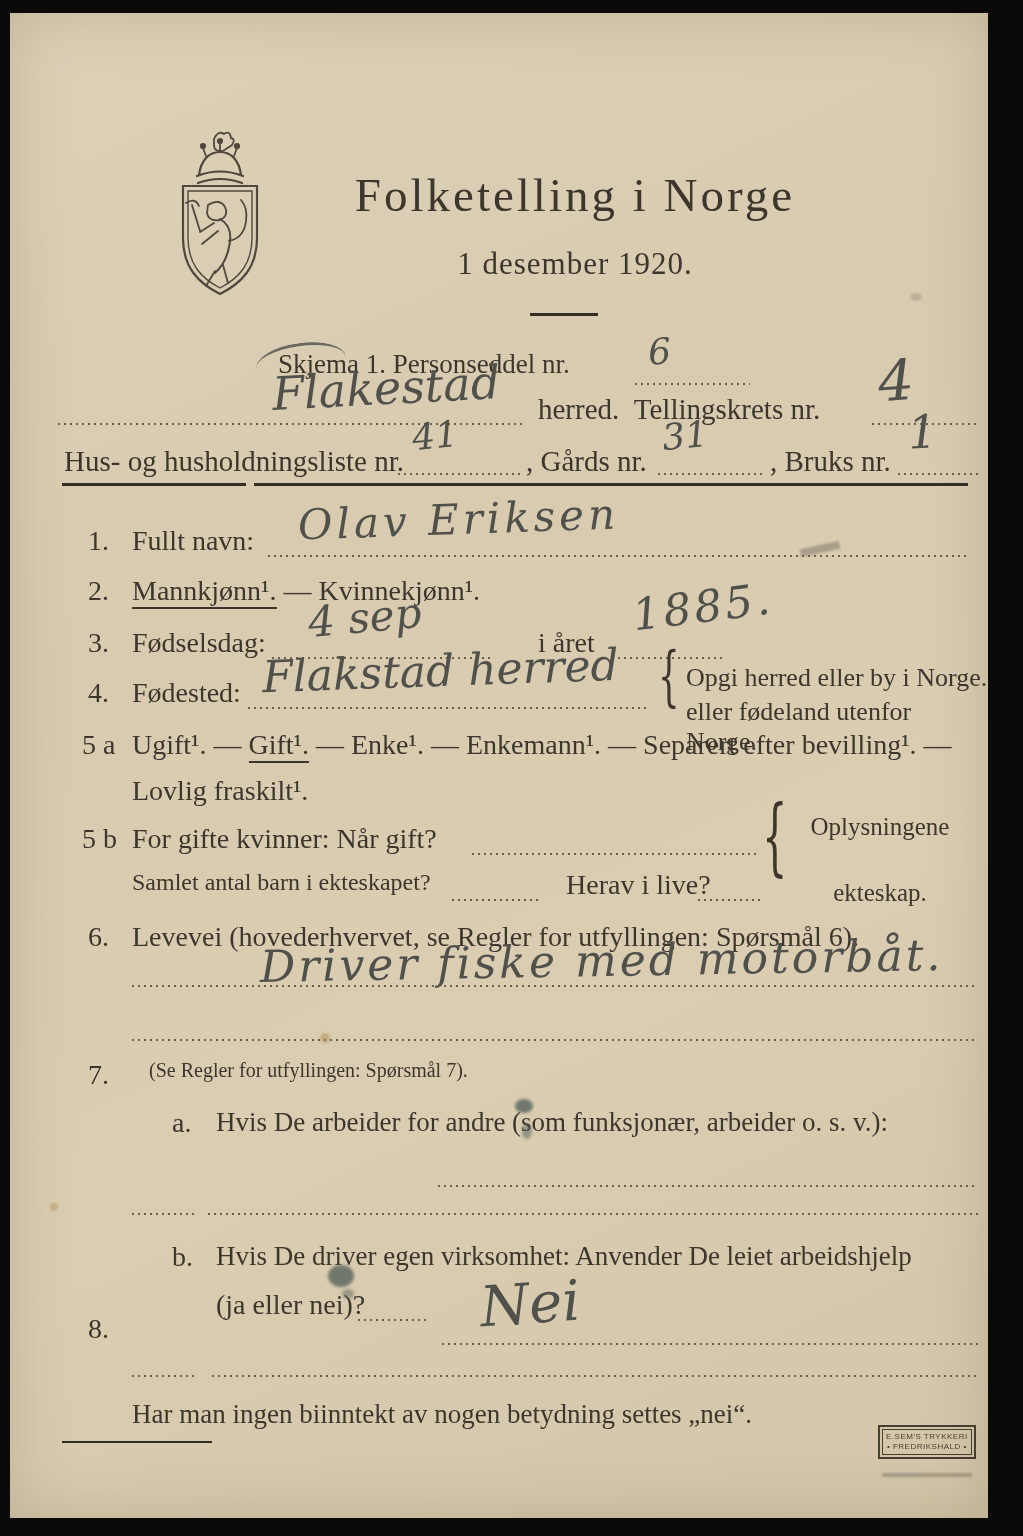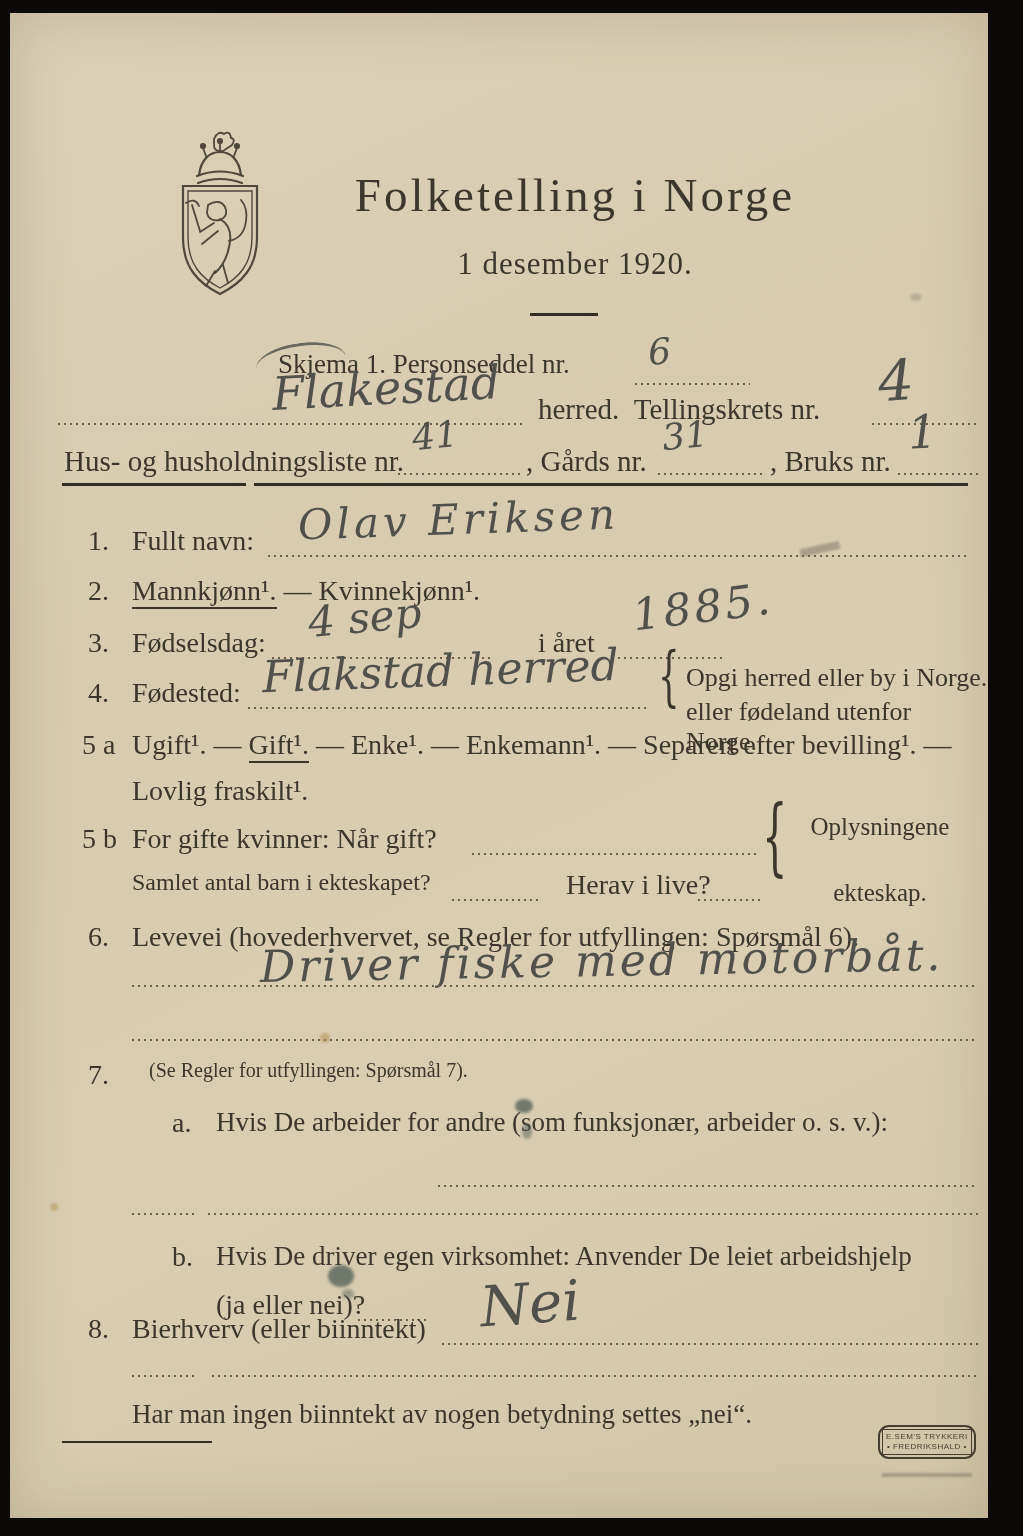--- a/index.html
+++ b/index.html
@@ -162,32 +162,31 @@
   <div class="abs dots" style="left:198px;top:1200px;width:770px;"></div>
 
   <div class="abs print" style="left:162px;top:1228px;font-size:28px;">b.</div>
   <div class="abs print" style="left:206px;top:1228px;font-size:27px;white-space:nowrap;">Hvis De driver egen virksomhet:  Anvender De leiet arbeidshjelp</div>
   <div class="blot" style="left:318px;top:1252px;width:26px;height:22px;"></div>
   <div class="blot" style="left:332px;top:1276px;width:12px;height:10px;opacity:.45;"></div>
   <div class="abs print" style="left:206px;top:1276px;font-size:28px;">(ja eller nei)?</div>
   <div class="abs dots" style="left:348px;top:1306px;width:70px;"></div>
 
   <div class="abs print" style="left:78px;top:1300px;font-size:28px;">8.</div>
-  <div class="abs print" style="left:122px;top:1300px;font-size:28px;">Bierhverv (eller biinntekt)</div>
   <div class="abs dots" style="left:432px;top:1330px;width:536px;"></div>
   <div class="abs hw" style="left:470px;top:1258px;font-size:56px;transform:rotate(-4deg);">Nei</div>
 
   <div class="abs dots" style="left:122px;top:1362px;width:66px;"></div>
   <div class="abs dots" style="left:202px;top:1362px;width:766px;"></div>
 
   <div class="abs print" style="left:122px;top:1386px;font-size:27px;">Har man ingen biinntekt av nogen betydning settes „nei“.</div>
 
   <div class="abs rule" style="left:52px;top:1428px;width:150px;height:2px;"></div>
 
-  <div class="abs stamp" style="left:868px;top:1412px;border-radius:11px;">
+  <div class="abs stamp" style="left:868px;top:1412px;">
     <div class="inner">
       <div class="l">E.SEM'S TRYKKERI</div>
       <div class="l">• FREDRIKSHALD •</div>
     </div>
   </div>
   <div class="smudge" style="left:872px;top:1460px;width:90px;height:4px;"></div>
 
   <div class="smudge" style="left:900px;top:280px;width:12px;height:8px;border-radius:50%;opacity:.3;"></div>
   <div class="smudge" style="left:310px;top:1020px;width:10px;height:10px;border-radius:50%;background:#b08a4a;opacity:.5;"></div>
   <div class="smudge" style="left:40px;top:1190px;width:8px;height:8px;border-radius:50%;background:#b08a4a;opacity:.45;"></div>

